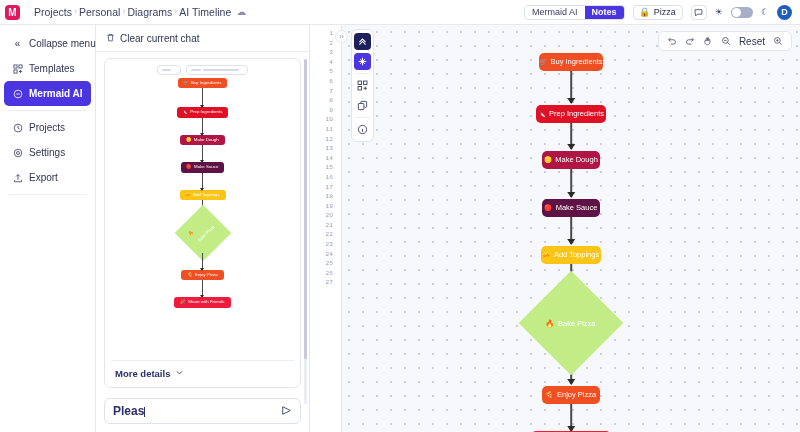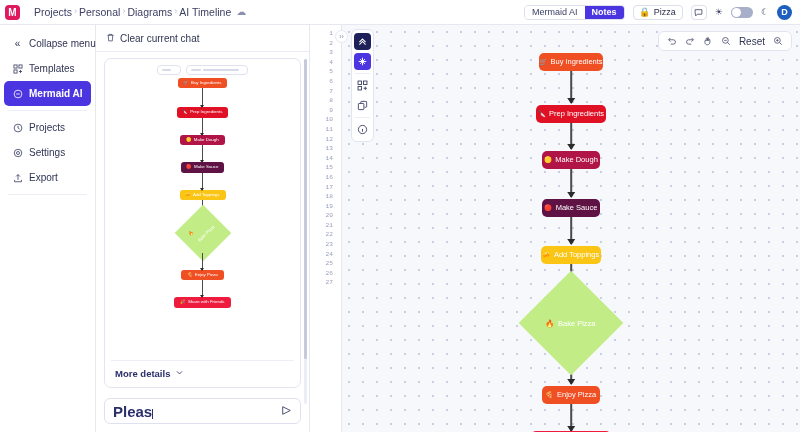--- a/index.html
+++ b/index.html
@@ -158,21 +158,21 @@
     font-size: 9.5px; font-weight: bold; color: #2b2f6a;
   }
 
   .chat-input-wrap { padding: 6px 8px 8px 8px; }
   .chat-input {
     border: 1px solid #dfe2ee; border-radius: 6px;
     height: 26px; display: flex; align-items: center;
     padding: 0 8px; background: #fff;
   }
   .chat-input .val {
-    flex: 1 1 auto; font-size: 15px; color: #2b2f6a; font-weight: 600;
+    flex: 1 1 auto; font-size: 12px; color: #2b2f6a; font-weight: 600;
     position: relative;
   }
   .caret {
     display: inline-block; width: 1px; height: 10px;
     background: #2b2f6a; vertical-align: -2px; margin-left: 0px;
   }
 
   .chat-scrollbar {
     position: absolute; right: 2px; top: 34px;
     width: 3px; height: 345px; border-radius: 2px; background: #eceef5;

